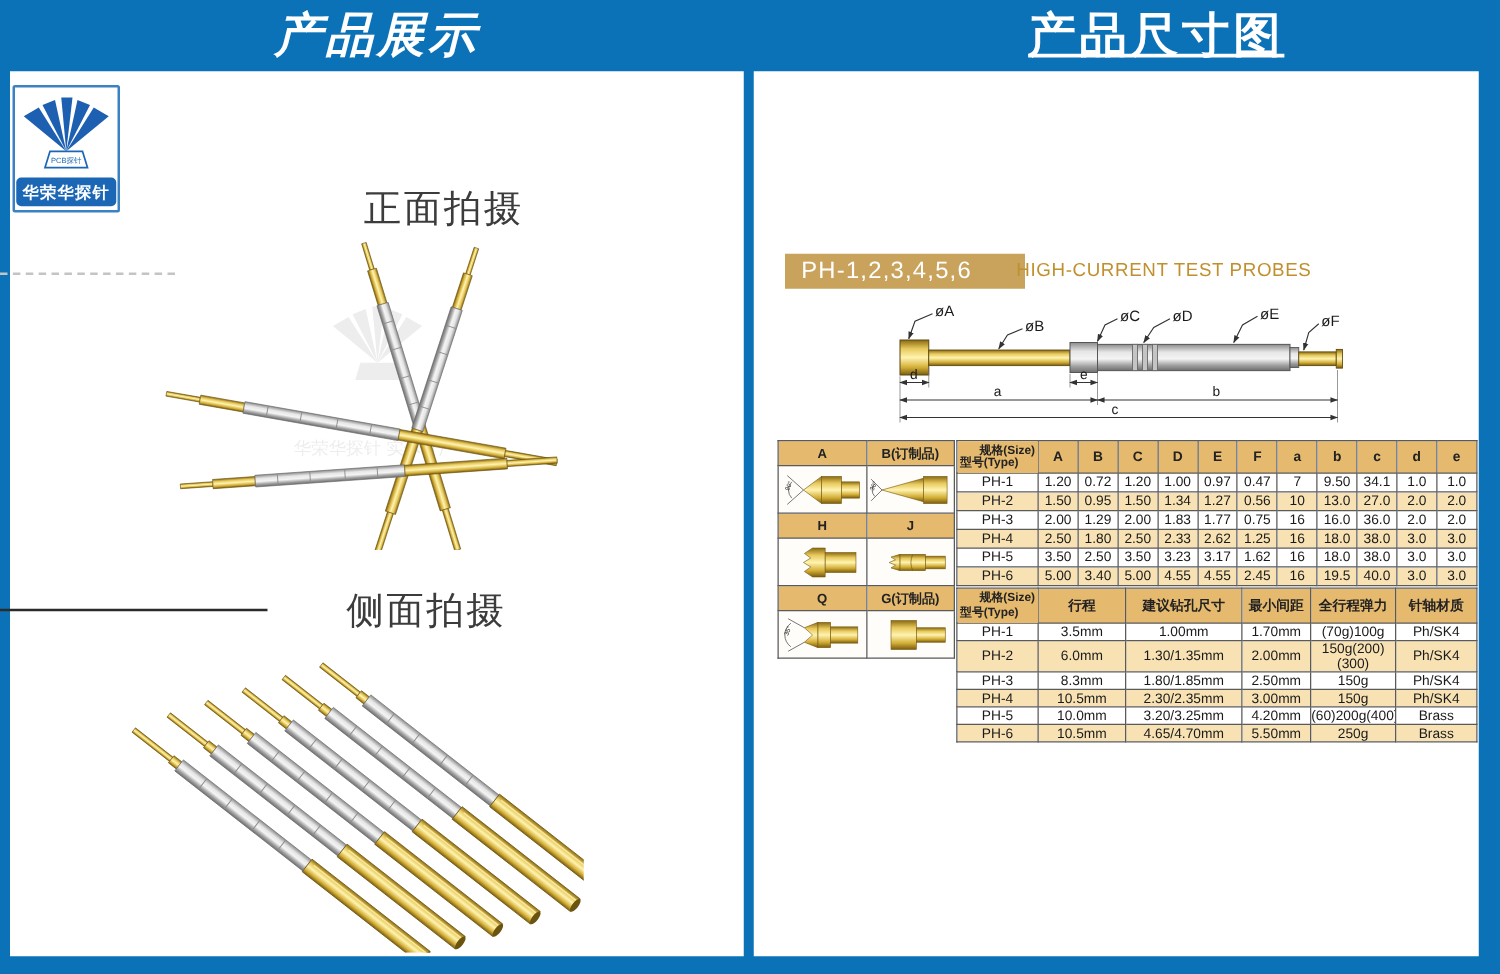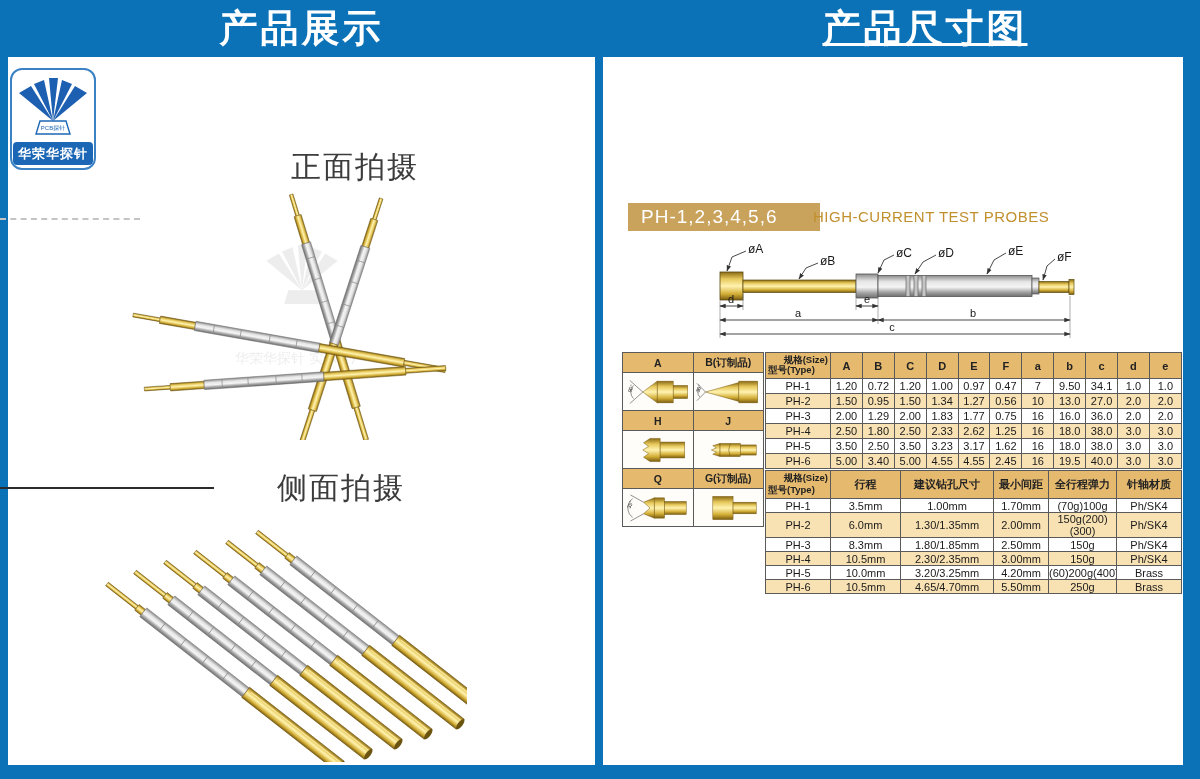--- a/index.html
+++ b/index.html
@@ -15,27 +15,27 @@
   
   .panel-bg { background:#ffffff; position:absolute; top:57px; height:708px; }
   #left-bg  { left:8px;  width:587px; }
   #right-bg { left:603px; width:580px; }
 
   .band-title {
     position:absolute; top:0; height:57px;
     display:flex; align-items:center; justify-content:center;
     color:#fff; font-size:38px; font-weight:bold; letter-spacing:3px;
   }
-  #left-title  { left:8px;  width:587px; }
+  #left-title  { left:8px;  width:587px;font-style:italic; }
   #right-title { left:635px; width:580px;text-decoration:underline; }
 
   
   .logo-card {
     position:absolute; left:10px; top:68px; width:86px; height:102px;
-    background:#fff; border:2px solid #3b82c4; border-radius:12px;
+    background:#fff; border:2px solid #3b82c4; border-radius:2px;
     display:flex; flex-direction:column; align-items:center; justify-content:flex-end;
     overflow:hidden;
   }
   .logo-bar {
     width:80px; height:23px; margin-bottom:3px; border-radius:4px;
     background:#1b67b5; color:#fff; font-size:13px; font-weight:bold;
     display:flex; align-items:center; justify-content:center; letter-spacing:1px;
     white-space:nowrap;
   }
 

